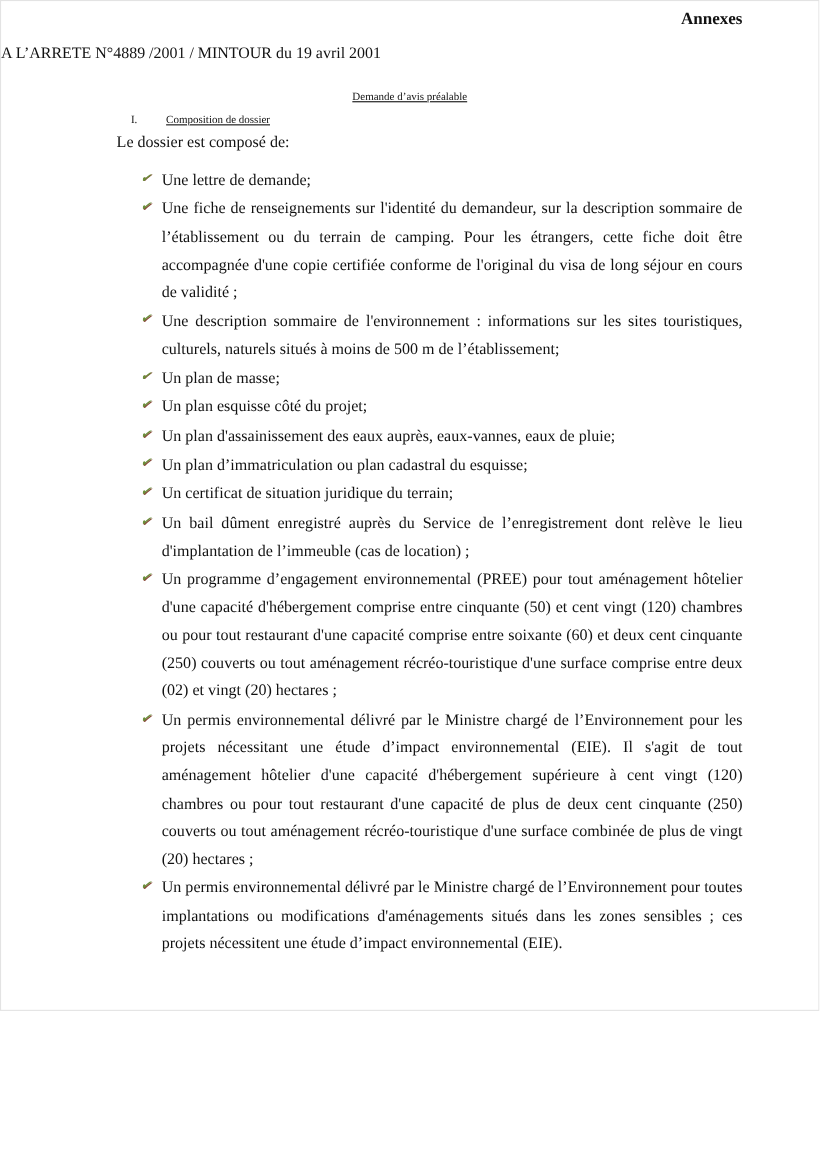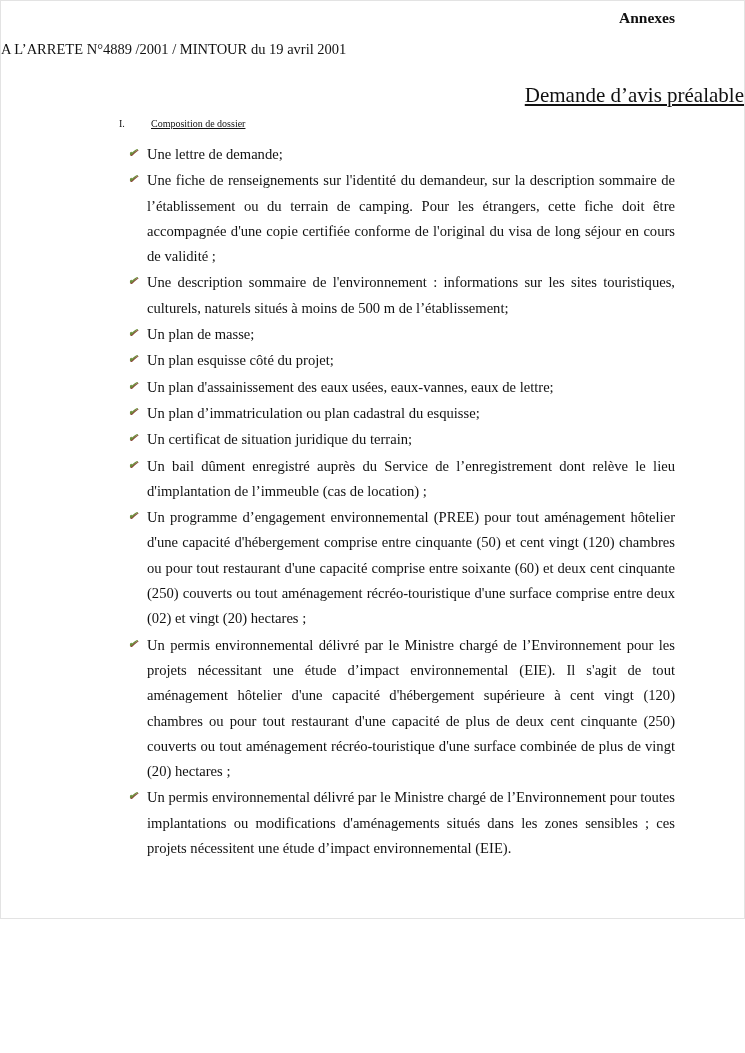--- a/index.html
+++ b/index.html
@@ -30,22 +30,22 @@
     text-align: center;
     font-weight: bold;
     font-size: 14.5px;
   }
   .title-arrete {
     margin-top: 14px;
     font-size: 14.5px;
   }
   .title-demande {
     margin-top: 25px;
-    text-align: right;
-    font-size: 21px;
+    text-align: center;
+    font-size: 10px;
     text-decoration: underline;
   }
   .section-heading {
     margin-top: 10px;
     margin-left: 118px;
     font-size: 10px;
   }
   .section-num {
     display: inline-block;
     width: 32px;
@@ -115,20 +115,21 @@
 
 
   <div class="title-arrete">A L’ARRETE N°4889 /2001 / MINTOUR  du  19 avril 2001</div>
 
   <div class="title-demande">Demande d’avis préalable</div>
 
   <div class="section-heading">
     <span class="section-num">I.</span><span class="section-title">Composition de dossier</span>
   </div>
 
+  <div class="intro-text">Le dossier est composé de:</div>
 
   <ul class="item-list">
     <li>
       <span class="bullet-icon">✔</span>
       <span class="item-text">Une lettre de demande;</span>
     </li>
     <li>
       <span class="bullet-icon">✔</span>
       <span class="item-text">Une fiche de renseignements sur l'identité du demandeur, sur la description sommaire de l’établissement ou du terrain de camping. Pour les étrangers, cette fiche doit être accompagnée d'une copie certifiée conforme de l'original du visa de long séjour en cours de validité ;</span>
     </li>
@@ -139,21 +140,21 @@
     <li>
       <span class="bullet-icon">✔</span>
       <span class="item-text">Un plan de masse;</span>
     </li>
     <li>
       <span class="bullet-icon">✔</span>
       <span class="item-text">Un plan esquisse côté du projet;</span>
     </li>
     <li>
       <span class="bullet-icon">✔</span>
-      <span class="item-text">Un plan d'assainissement des eaux usées, eaux-vannes, eaux de lettre;</span>
+      <span class="item-text">Un plan d'assainissement des eaux auprès, eaux-vannes, eaux de pluie;</span>
     </li>
     <li>
       <span class="bullet-icon">✔</span>
       <span class="item-text">Un plan d’immatriculation ou plan cadastral du esquisse;</span>
     </li>
     <li>
       <span class="bullet-icon">✔</span>
       <span class="item-text">Un certificat de situation juridique du terrain;</span>
     </li>
     <li>

